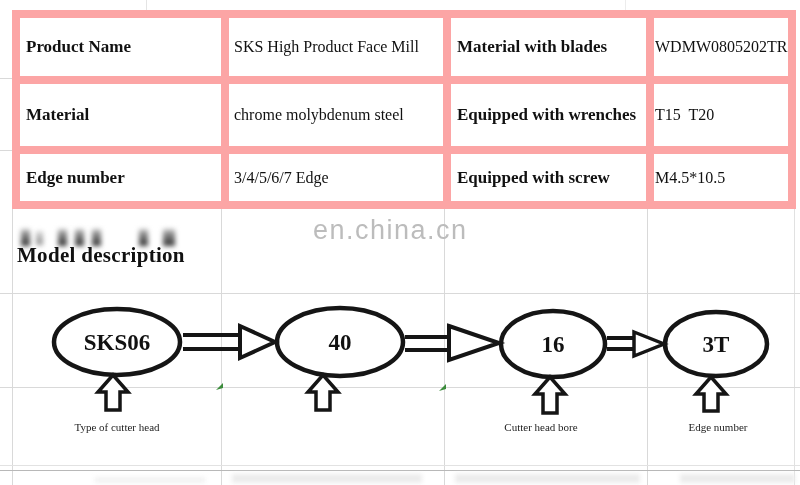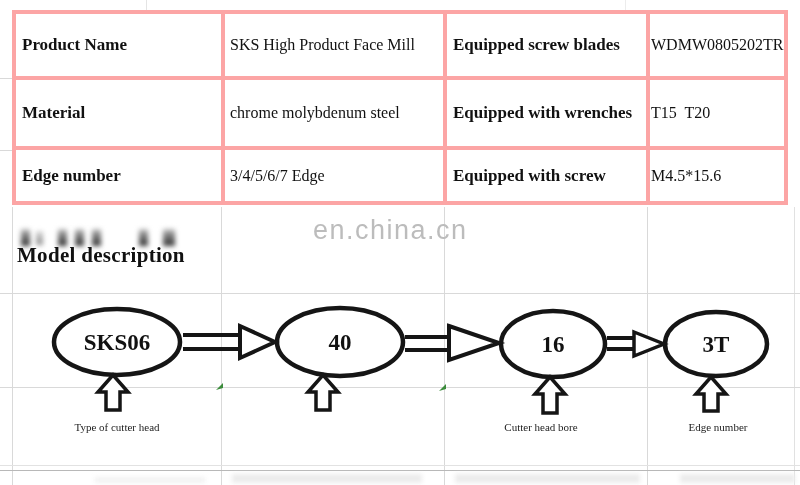--- a/index.html
+++ b/index.html
@@ -1,21 +1,21 @@
 <!DOCTYPE html>
 <html><head>
 <meta charset="utf-8">
 <style>
   html,body{margin:0;padding:0;background:#fff;}
   #canvas{position:relative;width:800px;height:485px;background:#ffffff;overflow:hidden;
           font-family:"Liberation Serif","DejaVu Serif",serif;color:#111;}
 
   
   #spec-table{position:absolute;left:12px;top:10px;border-collapse:collapse;table-layout:fixed;}
-  #spec-table td{border:4px solid #fca5a5;vertical-align:middle;white-space:pre;overflow:hidden;background:#fff;}
+  #spec-table td{border:8px solid #fca5a5;vertical-align:middle;white-space:pre;overflow:hidden;background:#fff;}
   #spec-table .lbl{font-weight:bold;font-size:17px;padding-left:6px;}
   #spec-table .val{font-size:16px;padding-left:5px;}
   #spec-table .val4{font-size:16px;padding-left:1px;}
 
   
   .vgrid,.hgrid{position:absolute;background:#d9d9d9;}
   .vgrid{width:1px;}
   .hgrid{height:1px;}
 
   
@@ -62,34 +62,34 @@
     <colgroup>
         <col style="width:209px">
         <col style="width:222px">
         <col style="width:203px">
         <col style="width:137px">
       </colgroup>
     <tbody>
         <tr style="height:66px">
       <td class="lbl">Product Name</td>
       <td class="val">SKS High Product Face Mill</td>
-      <td class="lbl">Equipped screw blades</td>
+      <td class="lbl">Material with blades</td>
       <td class="val4">WDMW0805202TR</td>
     </tr>
     <tr style="height:70px">
       <td class="lbl">Material</td>
       <td class="val">chrome molybdenum steel</td>
       <td class="lbl">Equipped with wrenches</td>
       <td class="val4">T15  T20</td>
     </tr>
     <tr style="height:55px">
       <td class="lbl">Edge number</td>
       <td class="val">3/4/5/6/7 Edge</td>
       <td class="lbl">Equipped with screw</td>
-      <td class="val4">M4.5*15.6</td>
+      <td class="val4">M4.5*10.5</td>
     </tr>
   </tbody>
     </table>
 
   <div id="watermark">en.china.cn</div>
 
   <div class="smudge" style="left:21px;top:229px;width:9px;height:17px;"></div>
   <div class="smudge" style="left:36px;top:231px;width:7px;height:14px;opacity:.55;"></div>
   <div class="smudge" style="left:58px;top:229px;width:9px;height:17px;"></div>
   <div class="smudge" style="left:75px;top:229px;width:9px;height:17px;"></div>

